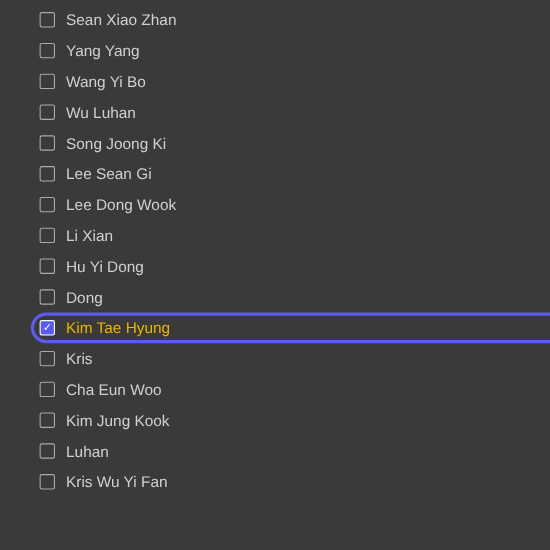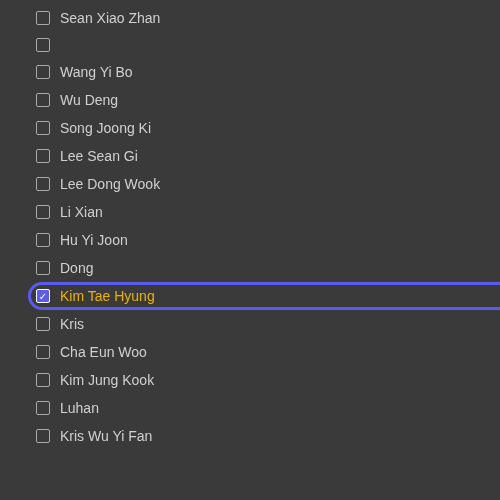--- a/index.html
+++ b/index.html
@@ -89,48 +89,49 @@
 </head>
 <body>
 
 <div class="list-container">
 <div class="list-item">
       <div class="checkbox"></div>
       <span class="item-label">Sean Xiao Zhan</span>
     </div>
     <div class="list-item">
       <div class="checkbox"></div>
+      <span class="item-label">Yang Yang</span>
     </div>
     <div class="list-item">
       <div class="checkbox"></div>
       <span class="item-label">Wang Yi Bo</span>
     </div>
     <div class="list-item">
       <div class="checkbox"></div>
-      <span class="item-label">Wu Deng</span>
+      <span class="item-label">Wu Luhan</span>
     </div>
     <div class="list-item">
       <div class="checkbox"></div>
       <span class="item-label">Song Joong Ki</span>
     </div>
     <div class="list-item">
       <div class="checkbox"></div>
       <span class="item-label">Lee Sean Gi</span>
     </div>
     <div class="list-item">
       <div class="checkbox"></div>
       <span class="item-label">Lee Dong Wook</span>
     </div>
     <div class="list-item">
       <div class="checkbox"></div>
       <span class="item-label">Li Xian</span>
     </div>
     <div class="list-item">
       <div class="checkbox"></div>
-      <span class="item-label">Hu Yi Joon</span>
+      <span class="item-label">Hu Yi Dong</span>
     </div>
     <div class="list-item">
       <div class="checkbox"></div>
       <span class="item-label">Dong</span>
     </div>
     <div class="list-item highlighted">
       <div class="checkbox"></div>
       <span class="item-label">Kim Tae Hyung</span>
     </div>
     <div class="list-item">

